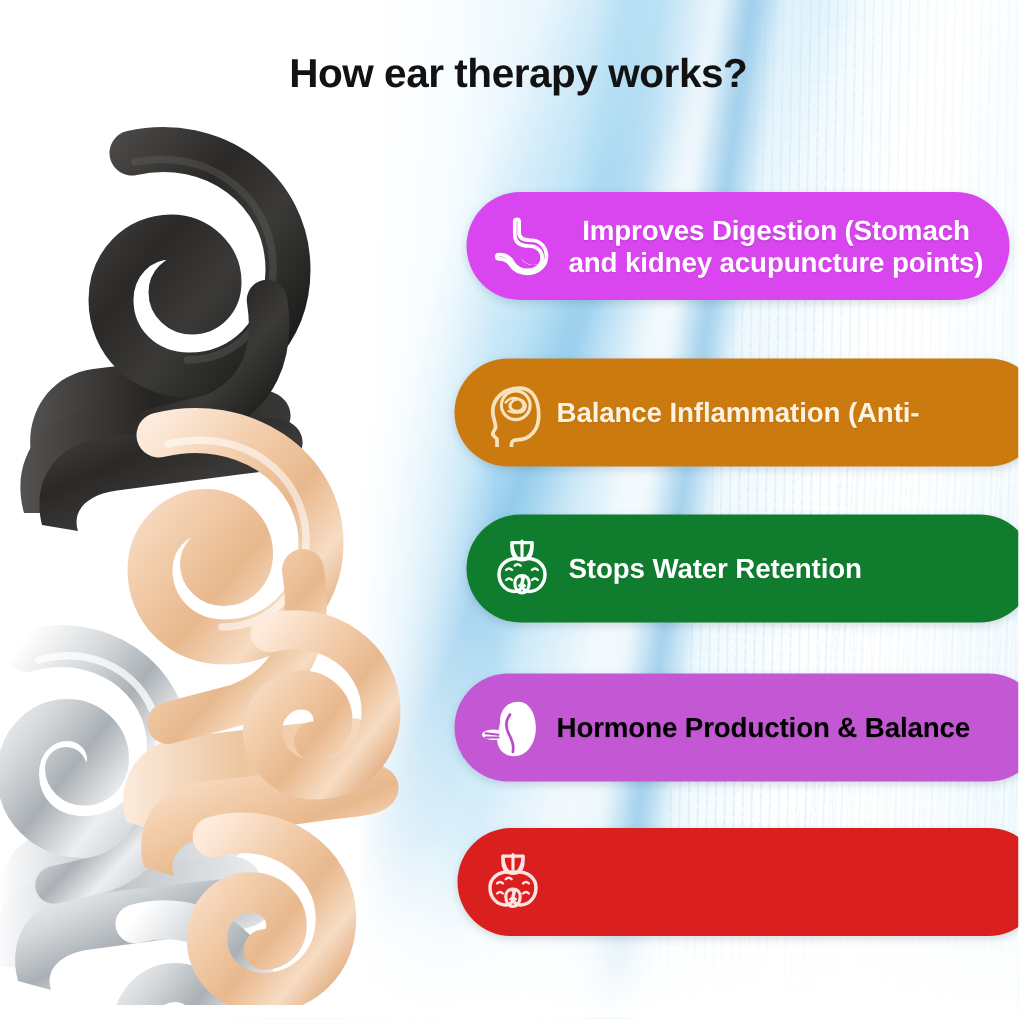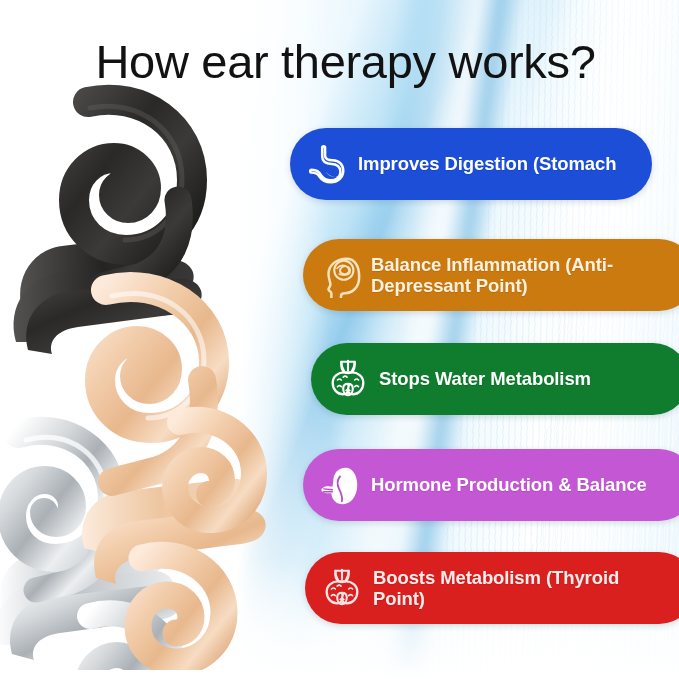--- a/index.html
+++ b/index.html
@@ -69,45 +69,45 @@
     position:absolute;left:0;top:0;width:330px;height:679px;
     background:linear-gradient(90deg,#ffffff 0%,#ffffff 72%,rgba(255,255,255,0) 100%);
   }
   .bg-bottomfade{
     position:absolute;left:0;bottom:0;width:679px;height:120px;
     background:linear-gradient(180deg, rgba(255,255,255,0) 0%, rgba(255,255,255,0.75) 60%, #ffffff 100%);
   }
   
   .title{
     position:absolute;left:0;top:34px;width:679px;text-align:center;
-    font-size:47px;font-weight:normal;color:#121212;letter-spacing:-.3px;
+    font-size:27px;font-weight:bold;color:#121212;letter-spacing:-.3px;
     padding-left:12px;box-sizing:border-box;white-space:nowrap;
   }
   
   .badge{
     position:absolute;display:flex;align-items:center;
     border-radius:44px;box-sizing:border-box;
     box-shadow:0 2px 6px rgba(40,70,95,.18);
   }
   .badge .ico{
     flex:0 0 auto;width:46px;height:46px;margin-left:14px;margin-right:8px;
     display:block;
   }
   .badge .txt{
     font-size:18.5px;line-height:1.16;font-weight:bold;color:#ffffff;
     letter-spacing:-.1px;padding-right:10px;
     text-shadow:0 1px 1px rgba(0,0,0,.10);
   }
-  .b1{left:290px;top:128px;width:362px;height:72px;background:#1d4ed8;text-align:center;}
+  .b1{left:311px;top:128px;width:362px;height:72px;background:#d946ef;text-align:center;}
   .b2{left:303px;top:239px;width:392px;height:72px;background:#cb7a10;}
   .b3{left:311px;top:343px;width:378px;height:72px;background:#0f7c2e;}
   .b4{left:303px;top:449px;width:392px;height:72px;background:#c457d4;}
   .b5{left:305px;top:552px;width:390px;height:72px;background:#d9201e;}
   .b2 .txt,.b4 .txt{color:#fdf3e6;}
-  .b4 .txt{color:#ffffff;}
+  .b4 .txt{color:#000000;}
   .b5 .txt{color:#fdecec;}
   .b2 .txt{color:#fdf1df;}
 
   
   .cuffs{position:absolute;left:-8px;top:50px;width:320px;height:620px;}
 </style>
 </head>
 <body>
 
 <div id="poster">
@@ -220,51 +220,51 @@
 
   <div class="badge b1">
     <svg class="ico" viewBox="0 0 48 48">
       <path d="M19 7 c0-2 3-2 3 0 v8 c0 4 4 5 8 5 c7 0 11 5 11 11 c0 7-6 12-13 12
                c-6 0-10-3-12-6 c-2-3-5-4-8-4 c-2 0-2-3 0-3 c5 0 8 2 10 6 c2 3 5 5 10 5
                c5 0 10-3 10-9 c0-5-4-8-9-8 c-7 0-10-3-10-8 Z" fill="none" stroke="#ffffff" stroke-width="2.6" stroke-linecap="round" stroke-linejoin="round"></path>
       <path d="M23 32 c3 4 7 6 12 5 c3-1 5-3 6-6 c-2 5-7 7-12 6 c-3-1-5-3-6-5 Z" fill="#ffffff"></path>
     </svg>
     <div class="txt">
       <span>Improves Digestion (Stomach</span><br>
+      <span>and kidney acupuncture points)</span>
     </div>
   </div>
 
   <div class="badge b2">
     <svg class="ico" viewBox="0 0 48 48">
       <path d="M31 7 C20 7 12 14 12 23 c0 5 2 8 2 11 c0 2-2 3-2 5 c0 2 3 2 3 4 v5
                c0 2 2 3 4 3 h6 v-5 c0-2 2-3 4-3 c9 0 15-7 15-17 C44 14 39 7 31 7 Z" fill="none" stroke="#f6e2bd" stroke-width="2.6" stroke-linejoin="round" stroke-linecap="round"></path>
       <circle cx="28" cy="19" r="10" fill="none" stroke="#f6e2bd" stroke-width="2.2"></circle>
       <path d="M21 17 c3-4 8-4 11-1 c3 3 1 7-3 7 c-4 0-6-3-4-6 c2-3 7-3 9 0
                c2 3 0 7-4 7 c-4 0-7-3-6-6" fill="none" stroke="#f6e2bd" stroke-width="1.8" stroke-linecap="round"></path>
       <path d="M23 23 c4 2 8 1 10-2" fill="none" stroke="#f6e2bd" stroke-width="1.6" stroke-linecap="round"></path>
     </svg>
     <div class="txt">
       <span>Balance Inflammation (Anti-</span><br>
-      <span>Depressant Point)</span>
     </div>
   </div>
 
   <div class="badge b3">
     <svg class="ico" viewBox="0 0 48 48">
       <path d="M17 6 c0 4 1 7 3 10 M24 5 c0 4 0 7 0 10 M31 6 c0 4-1 7-3 10" fill="none" stroke="#ffffff" stroke-width="2.2" stroke-linecap="round"></path>
       <path d="M17 6 h14 v4 c0 5-3 8-7 8 c-4 0-7-3-7-8 Z" fill="none" stroke="#ffffff" stroke-width="2.2" stroke-linejoin="round"></path>
       <path d="M20 17 c-6 0-12 4-12 11 c0 7 5 12 11 12 c3 0 5-2 5-5
                c0-3 2-5 0-5 c2 0 0 2 0 5 c0 3 2 5 5 5 c6 0 11-5 11-12
                c0-7-6-11-12-11 Z" fill="none" stroke="#ffffff" stroke-width="2.4" stroke-linejoin="round"></path>
       <path d="M24 29 c-3 0-5 2-5 5 c0 4 2 7 5 7 c3 0 5-3 5-7 c0-3-2-5-5-5 Z" fill="none" stroke="#ffffff" stroke-width="2.2"></path>
       <path d="M13 25 q2-2 4 0 M13 32 q2-2 4 0 M31 25 q2-2 4 0 M31 32 q2-2 4 0
                M19 22 q2-2 4 0 M22 36 q2-2 4 0" fill="none" stroke="#ffffff" stroke-width="1.7" stroke-linecap="round"></path>
     </svg>
     <div class="txt">
-      <span>Stops Water Metabolism</span><br>
+      <span>Stops Water Retention</span><br>
     </div>
   </div>
 
   <div class="badge b4">
     <svg class="ico" viewBox="0 0 48 48">
       <path d="M30 6 c7 0 12 8 12 18 c0 12-7 20-15 20 c-7 0-12-5-12-12
                c0-5 2-8 2-12 c0-8 5-14 13-14 Z" fill="#ffffff"></path>
       <path d="M24 15 c-3 4-3 9-1 13 c2 4 4 8 3 13" fill="none" stroke="#b84cc8" stroke-width="1.9" stroke-linecap="round"></path>
       <path d="M17 26 c-4-1-8-1-11 1 c-2 1-2 3 0 4 c3 2 7 2 11 1" fill="#ffffff"></path>
       <path d="M7 28 l9 1 M7 31 l9 0" fill="none" stroke="#b84cc8" stroke-width="1.4" stroke-linecap="round"></path>
@@ -278,19 +278,15 @@
     <svg class="ico" viewBox="0 0 48 48">
       <path d="M17 6 c0 4 1 7 3 10 M24 5 c0 4 0 7 0 10 M31 6 c0 4-1 7-3 10" fill="none" stroke="#fde3e3" stroke-width="2.2" stroke-linecap="round"></path>
       <path d="M17 6 h14 v4 c0 5-3 8-7 8 c-4 0-7-3-7-8 Z" fill="none" stroke="#fde3e3" stroke-width="2.2" stroke-linejoin="round"></path>
       <path d="M20 17 c-6 0-12 4-12 11 c0 7 5 12 11 12 c3 0 5-2 5-5
                c0-3 2-5 0-5 c2 0 0 2 0 5 c0 3 2 5 5 5 c6 0 11-5 11-12
                c0-7-6-11-12-11 Z" fill="none" stroke="#fde3e3" stroke-width="2.4" stroke-linejoin="round"></path>
       <path d="M24 29 c-3 0-5 2-5 5 c0 4 2 7 5 7 c3 0 5-3 5-7 c0-3-2-5-5-5 Z" fill="none" stroke="#fde3e3" stroke-width="2.2"></path>
       <path d="M13 25 q2-2 4 0 M13 32 q2-2 4 0 M31 25 q2-2 4 0 M31 32 q2-2 4 0
                M19 22 q2-2 4 0 M22 36 q2-2 4 0" fill="none" stroke="#fde3e3" stroke-width="1.7" stroke-linecap="round"></path>
     </svg>
-    <div class="txt">
-      <span>Boosts Metabolism (Thyroid</span><br>
-      <span>Point)</span>
-    </div>
   </div>
 
 </div>
 
 </body></html>

